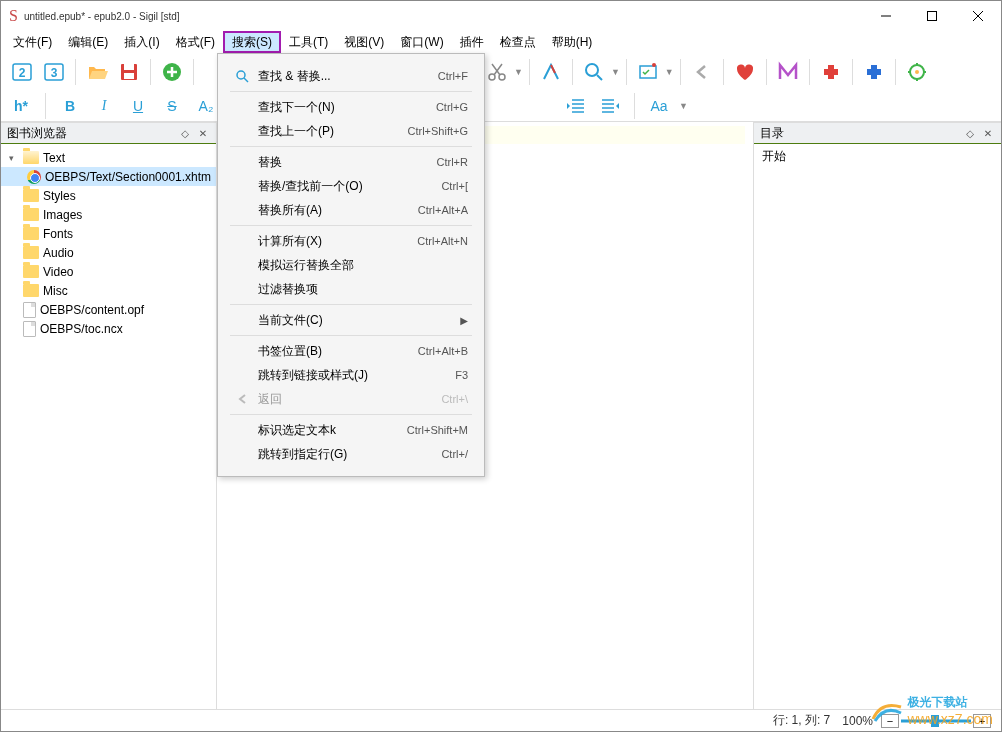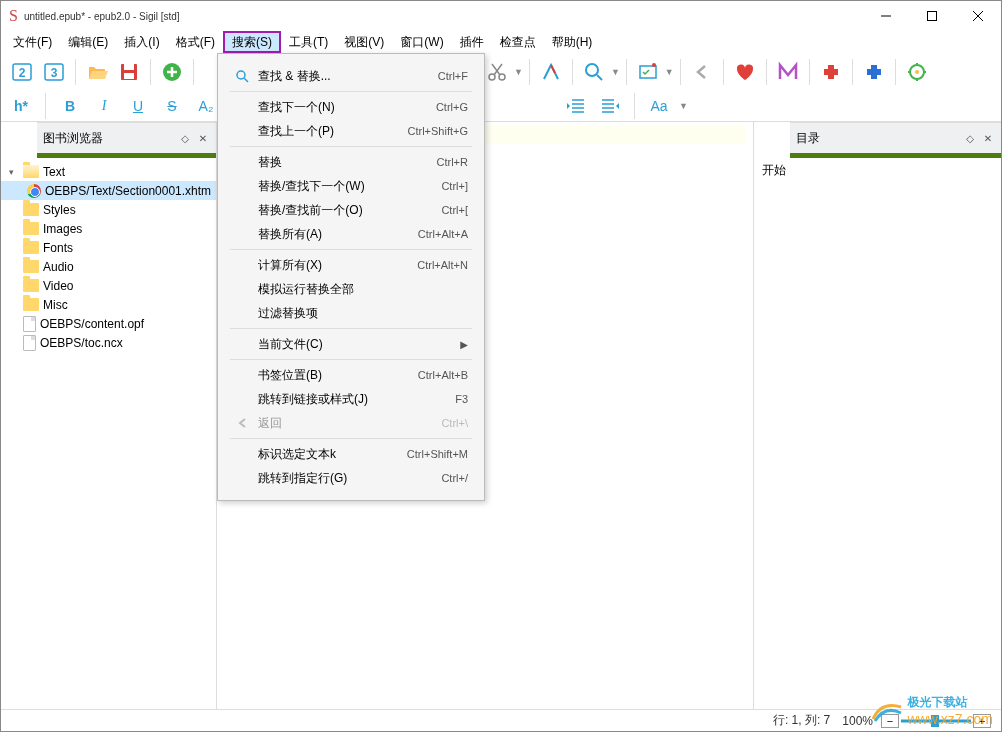--- a/index.html
+++ b/index.html
@@ -13,21 +13,21 @@
 .menubar { height: 22px; display: flex; align-items: stretch; padding: 0 4px; background: #fff; border-bottom: 0; }
 .menu-item { padding: 0 8px; display: flex; align-items: center; cursor: default; font-size: 12px; }
 .menu-item.active { background: #cce8ff; border: 2px solid #a21caf; padding: 1px 7px; }
 .toolbar { display: flex; align-items: center; padding: 4px 6px; gap: 2px; background: #fff; }
 .toolbar-sep { width: 1px; height: 26px; background: #ddd; margin: 0 4px; }
 .tbtn { width: 30px; height: 30px; display: flex; align-items: center; justify-content: center; border-radius: 2px; }
 .toolbar2 { display: flex; align-items: center; padding: 2px 6px; gap: 6px; border-bottom: 1px solid #ddd; }
 .tbtn2 { width: 28px; height: 24px; display: flex; align-items: center; justify-content: center; font-size: 14px; }
 .content { flex: 1; display: flex; min-height: 0; }
 .panel { display: flex; flex-direction: column; background: #fff; }
-.panel-header { background: #eef0f2; border-top: 1px solid #ddd; border-bottom: 5px solid #4d7c0f; height: 36px; display: flex; align-items: center; padding: 0 6px; font-size: 12px; margin-left: 36px; }
+.panel-header { background: #eef0f2; border-top: 1px solid #ddd; border-bottom: 1px solid #4d7c0f; height: 22px; display: flex; align-items: center; padding: 0 6px; font-size: 12px; }
 .panel-header .spacer { flex: 1; }
 .panel-header .hbtn { width: 14px; height: 14px; margin-left: 4px; display: flex; align-items: center; justify-content: center; font-size: 10px; color: #555; }
 .left-panel { width: 216px; border-right: 1px solid #ddd; }
 .tree { padding: 4px 0; overflow: auto; flex: 1; }
 .tree-item { display: flex; align-items: center; height: 19px; padding: 0 4px 0 8px; gap: 4px; cursor: default; }
 .tree-item.indent1 { padding-left: 26px; }
 .tree-item.selected { background: #cce8ff; }
 .tree-toggle { width: 10px; font-size: 9px; color: #666; }
 .folder-icon { width: 16px; height: 13px; background: #ffd76b; border-radius: 1px; position: relative; }
 .folder-icon::before { content:""; position: absolute; top:-3px; left:0; width:7px; height:3px; background:#ffd76b; border-radius:1px 1px 0 0; }
@@ -353,24 +353,20 @@
       <div class="dd-row">
         <span class="dd-label">查找上一个(P)</span>
         <span class="dd-shortcut">Ctrl+Shift+G</span>
       </div>
       <div class="dd-sep"></div>
       <div class="dd-row">
         <span class="dd-label">替换</span>
         <span class="dd-shortcut">Ctrl+R</span>
       </div>
       <div class="dd-row">
-        <span class="dd-label">替换/查找下一个(W)</span>
-        <span class="dd-shortcut">Ctrl+]</span>
-      </div>
-      <div class="dd-row">
         <span class="dd-label">替换/查找前一个(O)</span>
         <span class="dd-shortcut">Ctrl+[</span>
       </div>
       <div class="dd-row">
         <span class="dd-label">替换所有(A)</span>
         <span class="dd-shortcut">Ctrl+Alt+A</span>
       </div>
       <div class="dd-sep"></div>
       <div class="dd-row">
         <span class="dd-label">计算所有(X)</span>

